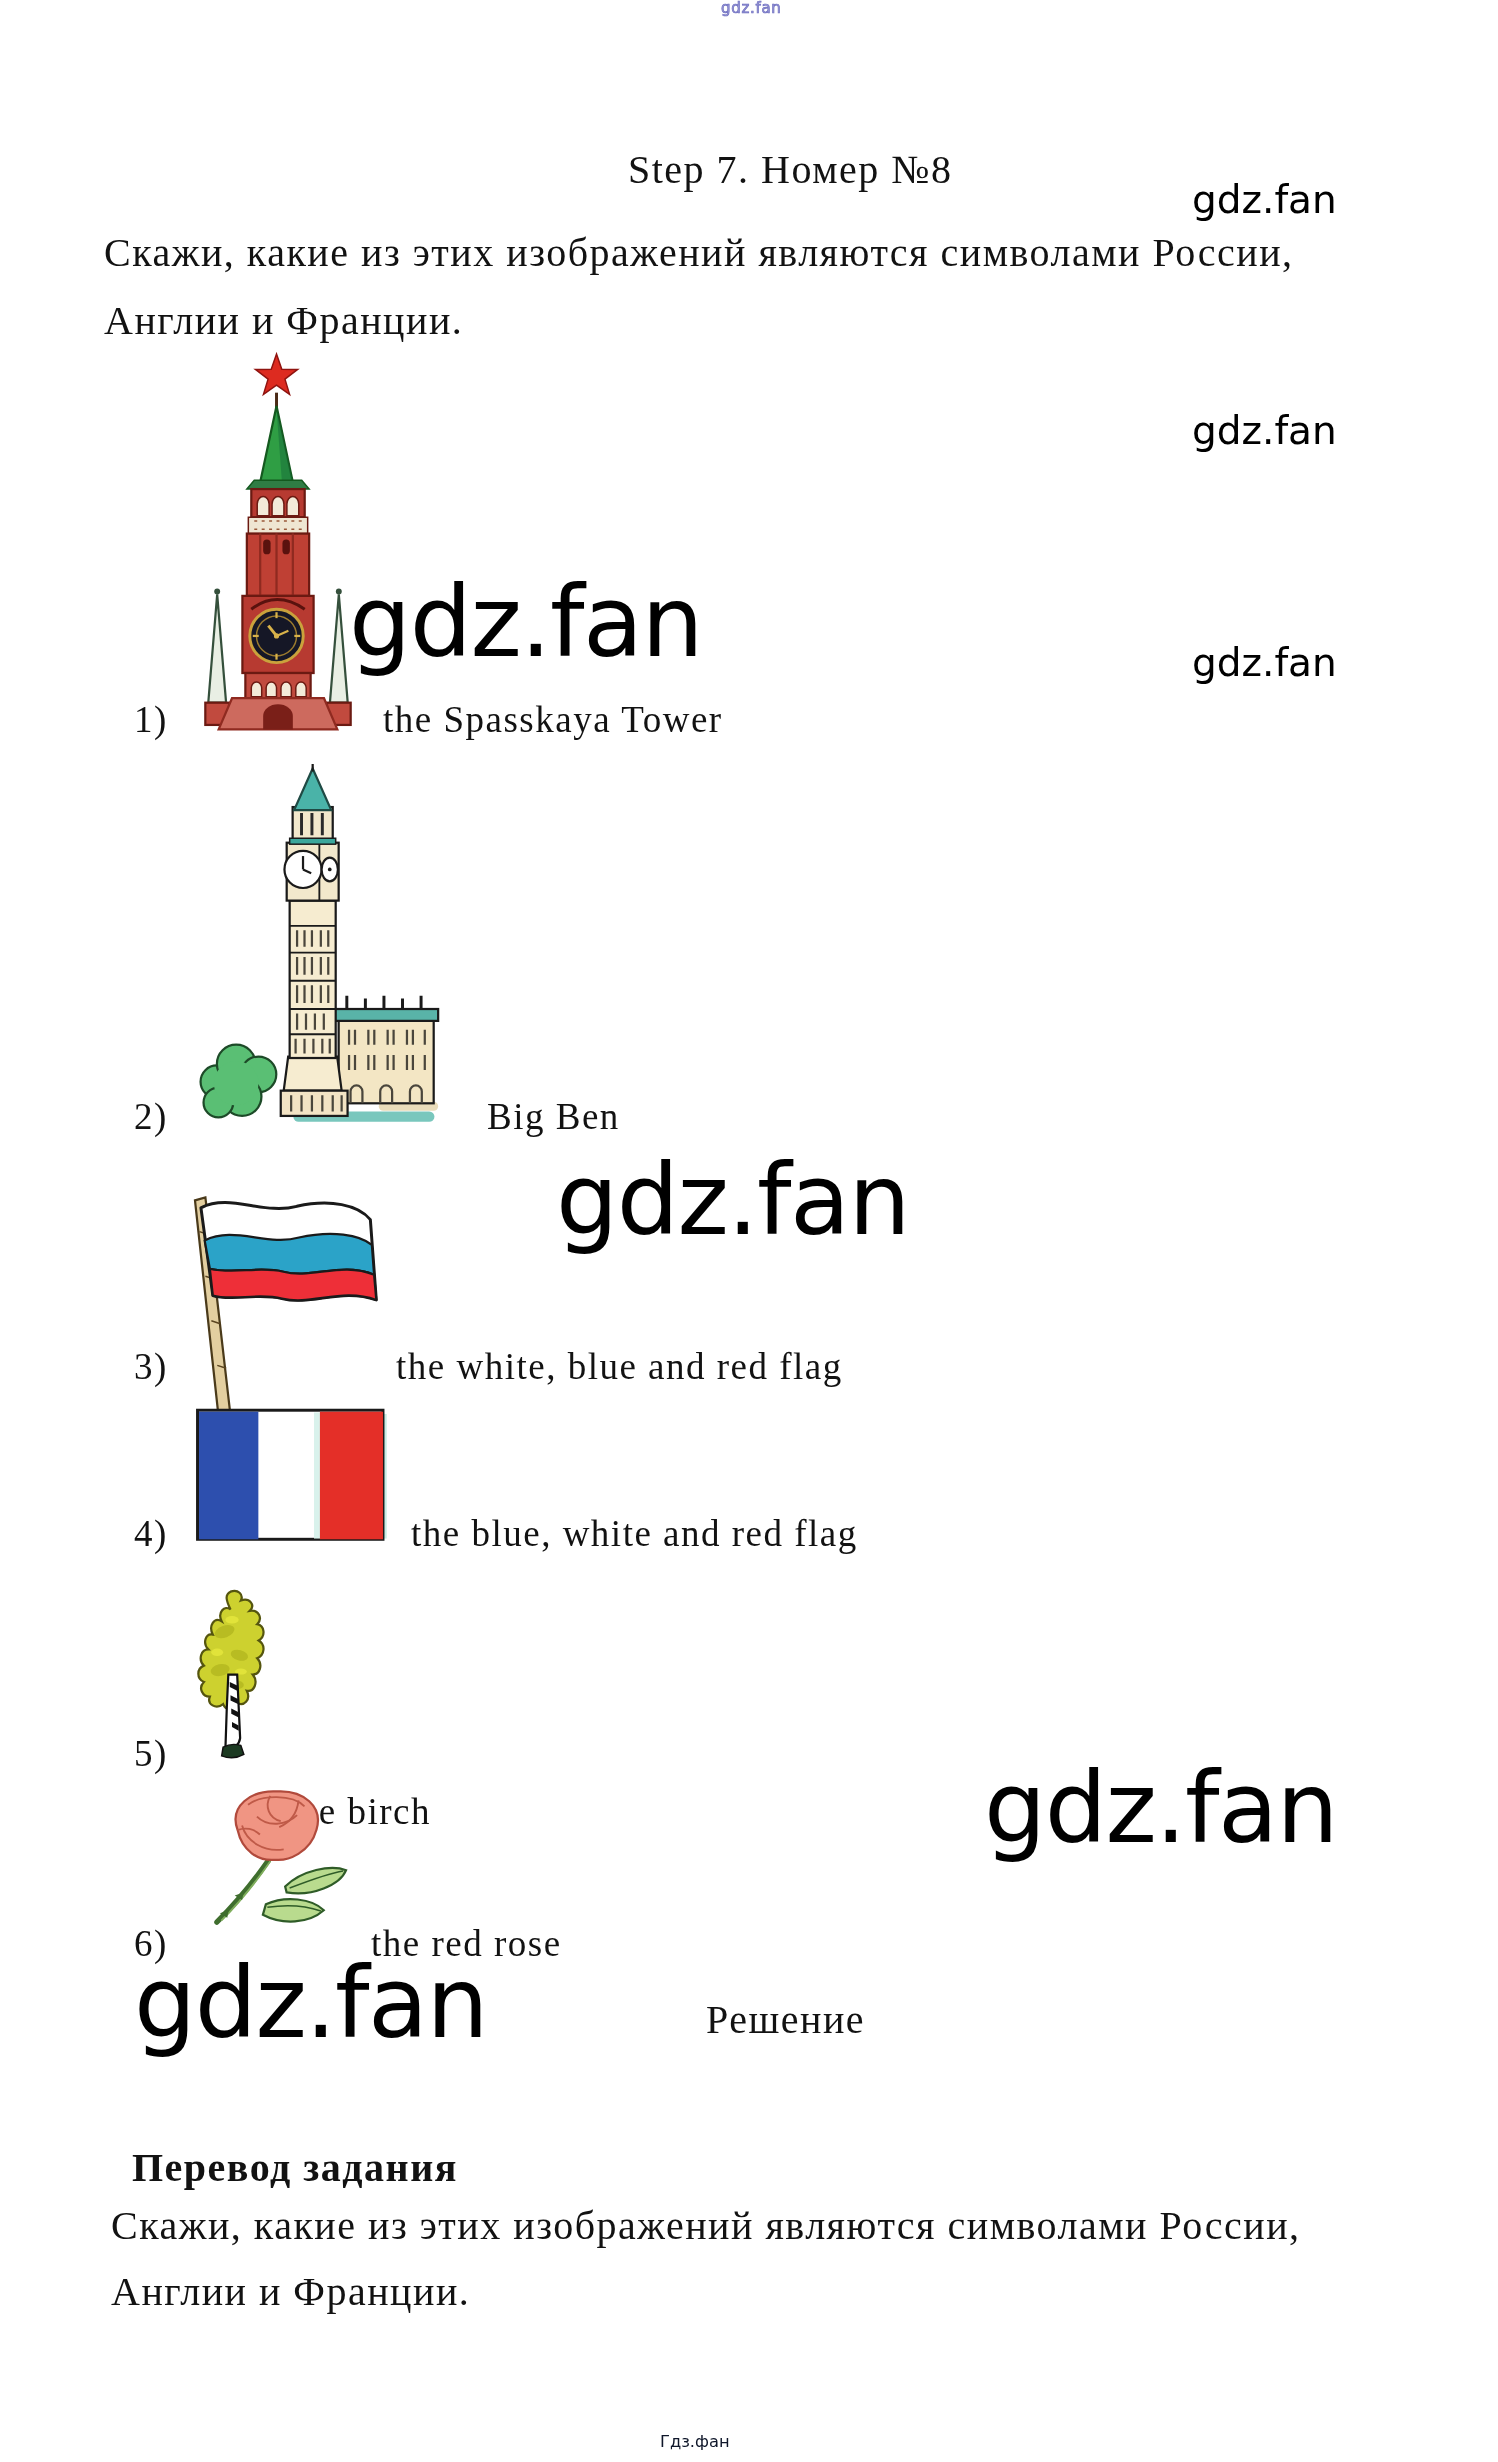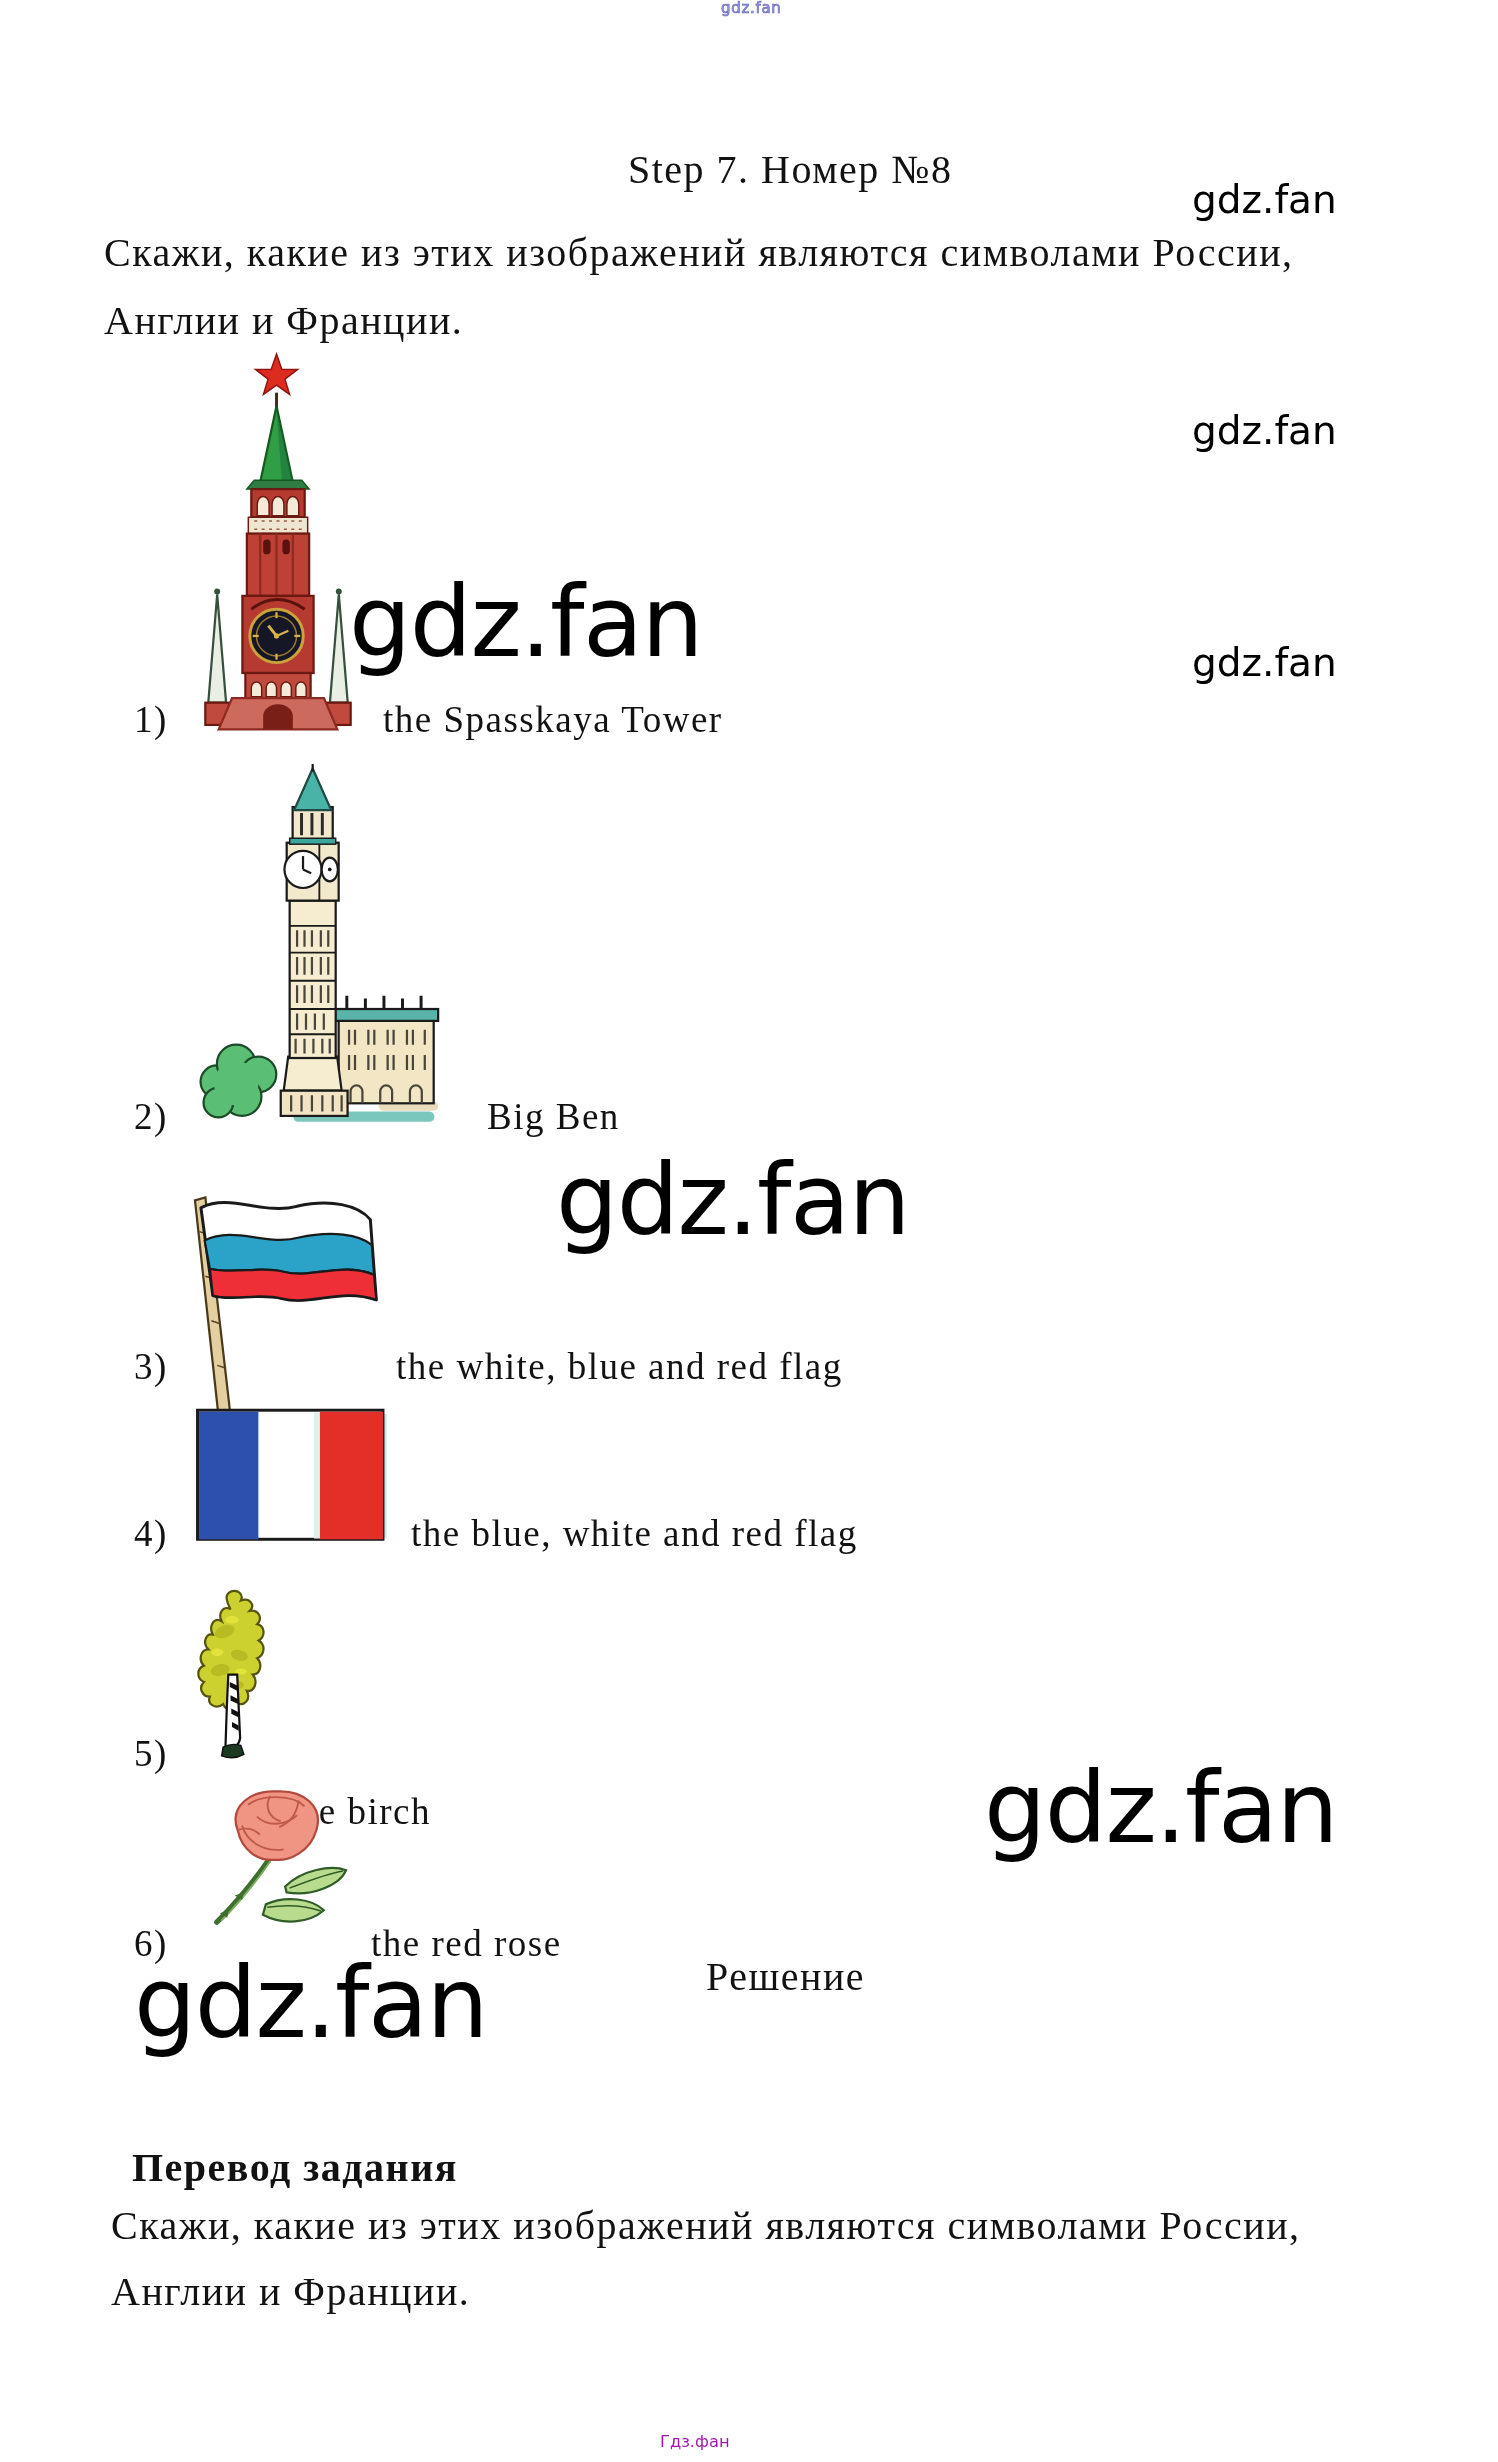--- a/index.html
+++ b/index.html
@@ -10,21 +10,21 @@
   .t54{font-size:40px;}
   .t50{font-size:37px;}
   .bold-italic{font-weight:bold;}
   .wm{position:absolute;font-family:"DejaVu Sans", sans-serif;color:#000;
       white-space:nowrap;line-height:1;}
   .wm-sm{font-size:39px;letter-spacing:0px;}
   .wm-lg{font-size:98px;letter-spacing:-1.5px;}
   .wm-tiny{font-size:15px;letter-spacing:0.7px;color:#9a9ad6;
            -webkit-text-stroke:0.7px #6e6ec0;}
   .footer-text{position:absolute;font-family:"DejaVu Sans", sans-serif;font-size:16.3px;
-           color:#a21caf;white-space:nowrap;}
+           color:#0f172a;white-space:nowrap;}
   svg{position:absolute;}
 </style>
 </head>
 <body>
 
 <div class="page">
 
   <span class="wm wm-tiny" style="left:721px;top:0.7px;">gdz.fan</span>
 
   <span class="serif t54" style="left:628px;top:149px;">Step 7. Номер №8</span>
@@ -212,21 +212,21 @@
       <path d="M134,22 C132,40 122,52 108,58"></path>
       <path d="M52,62 C62,58 74,60 82,68"></path>
     </g>
   </svg>
 
   <span class="serif t50" style="left:134px;top:1925px;">6)</span>
   <span class="serif t50" style="left:371px;top:1925px;">the red rose</span>
 
   <span class="wm wm-lg" style="left:134px;top:1954px;">gdz.fan</span>
 
-  <span class="serif t54" style="left:706px;top:1956px;">Решение</span>
+  <span class="serif t54" style="left:706px;top:1999px;">Решение</span>
   <span class="serif t54 bold-italic" style="left:132px;top:2147px;">Перевод задания</span>
   <span class="serif t54" style="left:111px;top:2205px;">Скажи, какие из этих изображений являются символами России,</span>
   <span class="serif t54" style="left:111px;top:2271px;">Англии и Франции.</span>
 
   <span class="footer-text" style="left:660px;top:2432px;">Гдз.фан</span>
 
 </div>
 
 
 </body></html>

